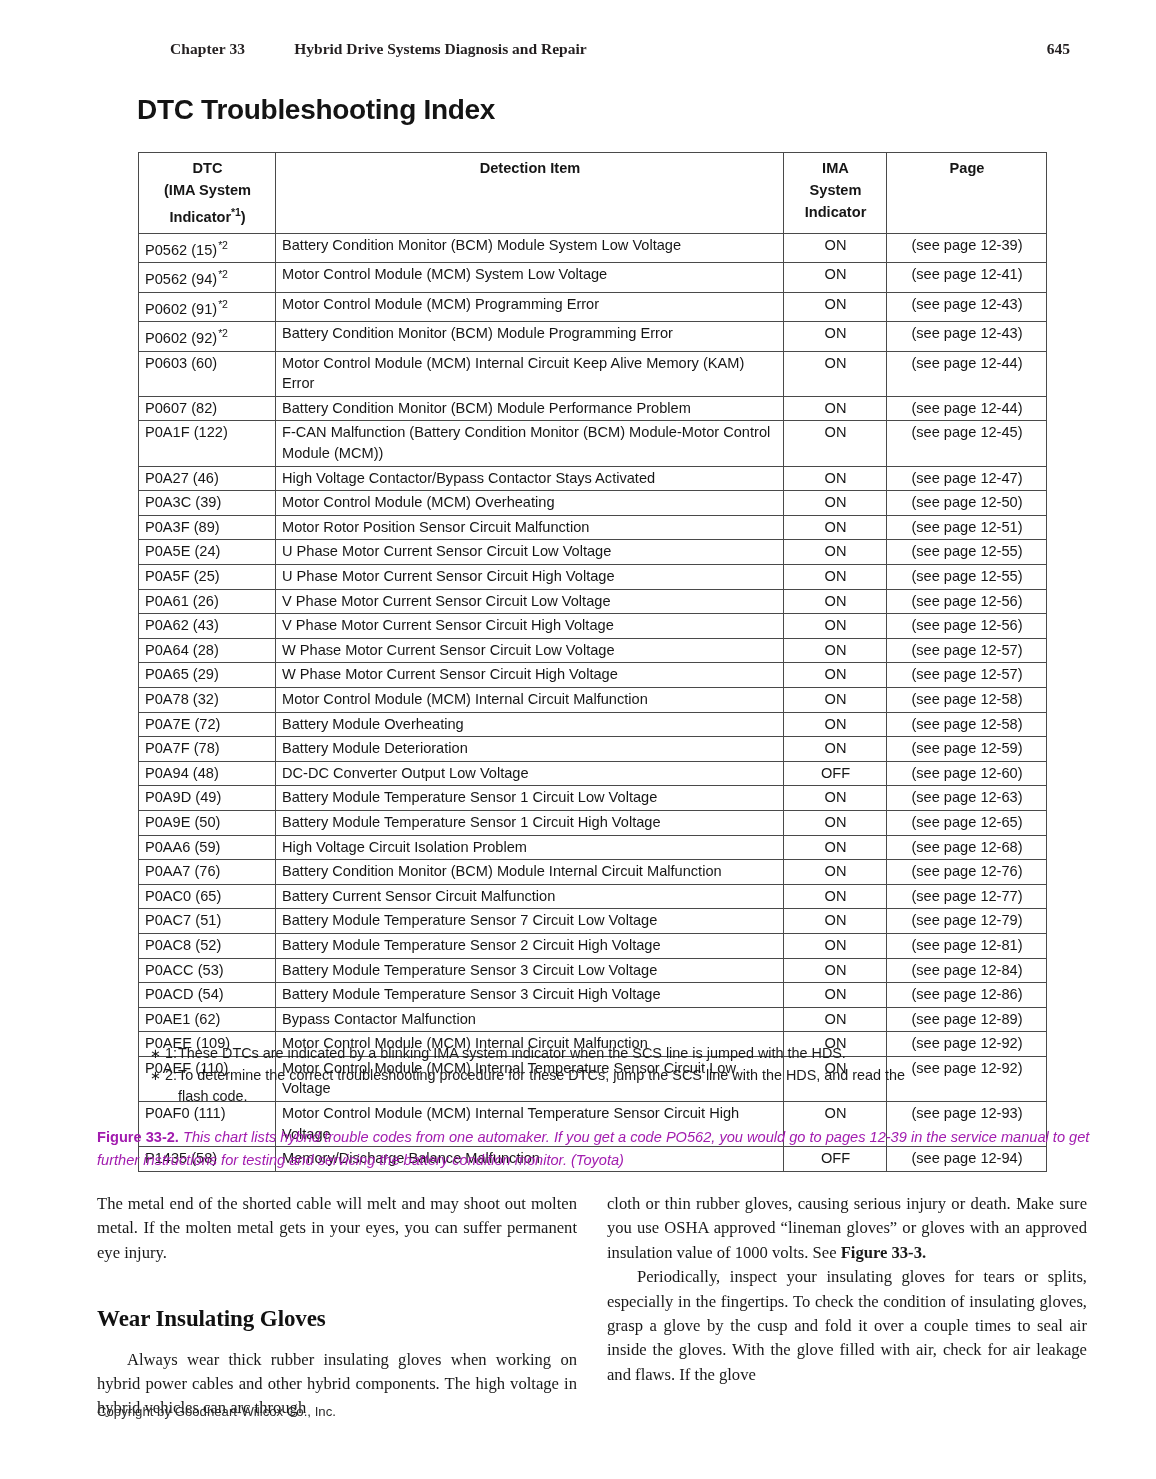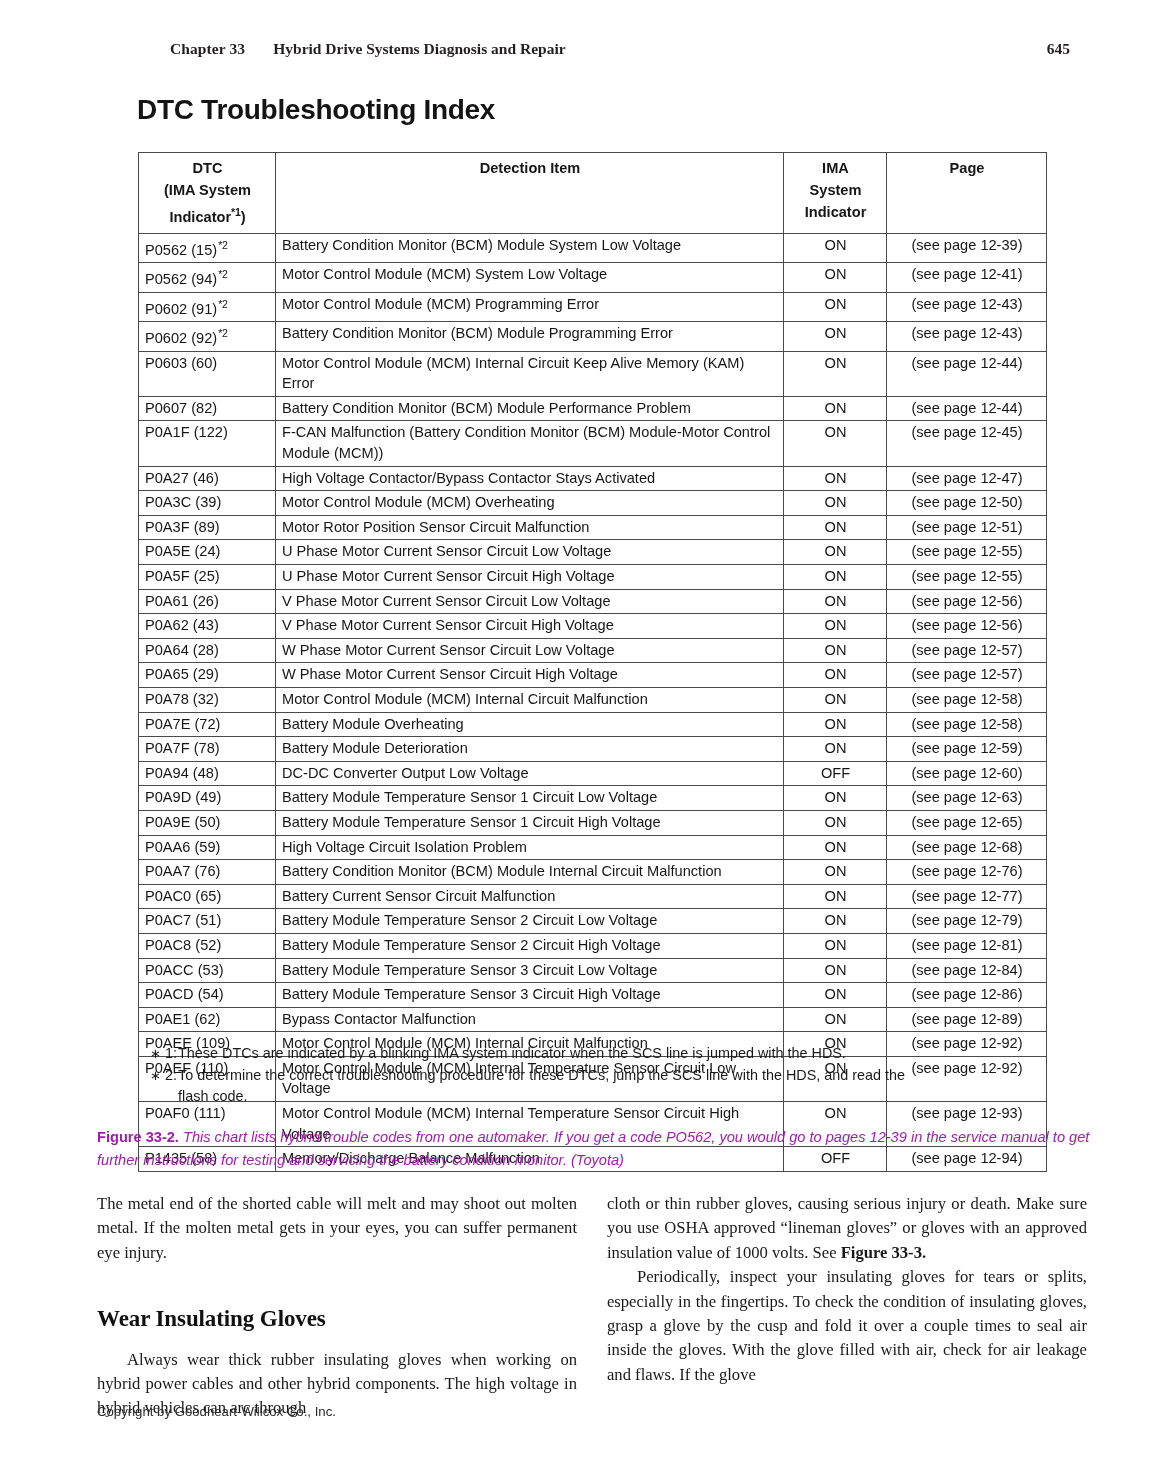--- a/index.html
+++ b/index.html
@@ -21,20 +21,21 @@
     position: absolute;
     top: 40px;
     left: 170px;
     right: 86px;
     height: 22px;
     font-family: "Liberation Serif", serif;
     font-size: 15.5px;
     color: #231f20;
     display: flex;
     align-items: baseline;
+    gap: 21px;
   }
   .rh-chapter {
     font-weight: bold;
     letter-spacing: 0.1px;
   }
   .rh-title {
     font-weight: bold;
     margin-left: 28px;
   }
   .rh-page {
@@ -391,21 +392,21 @@
           <td class="col-page">(see page 12-76)</td>
         </tr>
         <tr>
           <td class="col-dtc"><span>P0AC0 (65)</span></td>
           <td class="col-detect">Battery Current Sensor Circuit Malfunction</td>
           <td class="col-ima">ON</td>
           <td class="col-page">(see page 12-77)</td>
         </tr>
         <tr>
           <td class="col-dtc"><span>P0AC7 (51)</span></td>
-          <td class="col-detect">Battery Module Temperature Sensor 2 Circuit Low Voltage</td>
+          <td class="col-detect">Battery Module Temperature Sensor 7 Circuit Low Voltage</td>
           <td class="col-ima">ON</td>
           <td class="col-page">(see page 12-79)</td>
         </tr>
         <tr>
           <td class="col-dtc"><span>P0AC8 (52)</span></td>
           <td class="col-detect">Battery Module Temperature Sensor 2 Circuit High Voltage</td>
           <td class="col-ima">ON</td>
           <td class="col-page">(see page 12-81)</td>
         </tr>
         <tr>

